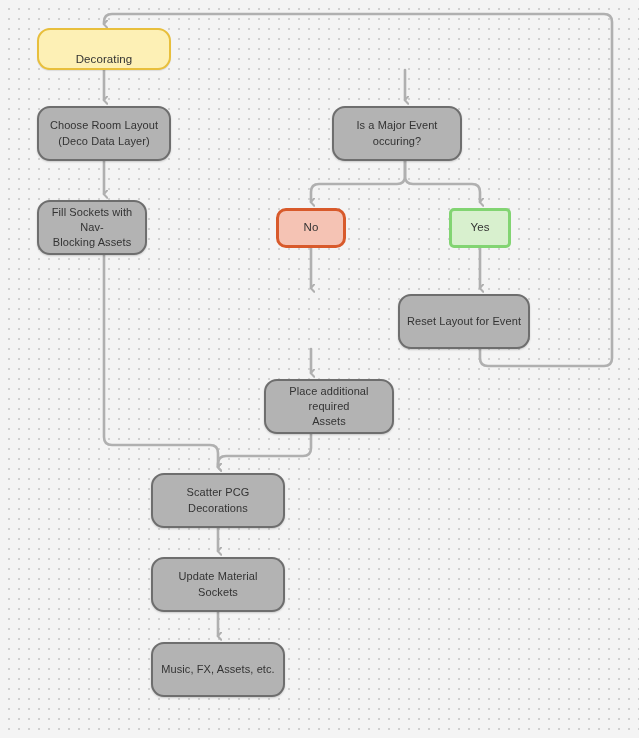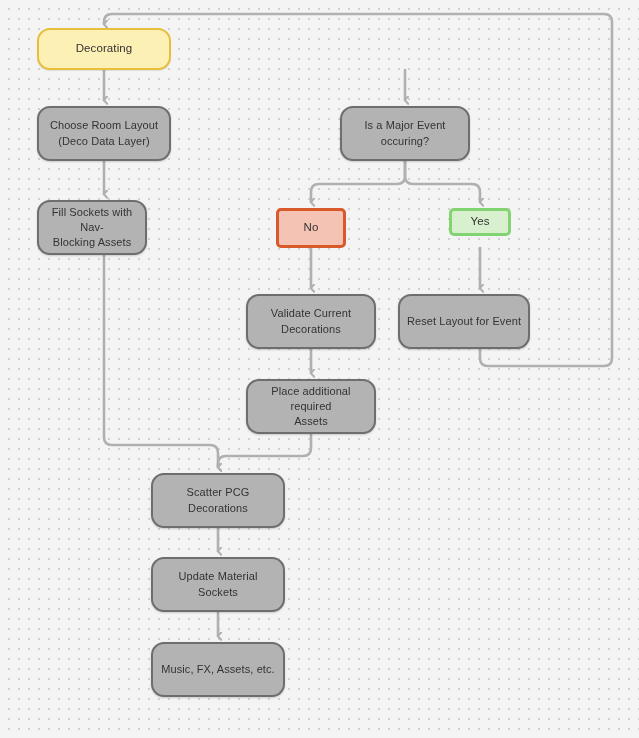--- a/index.html
+++ b/index.html
@@ -56,21 +56,21 @@
   .n-process {
     background: #b3b3b3;
     border: 2px solid #6e6e6e;
     border-radius: 13px;
     font-size: 11px;
     box-shadow: 0 1px 2px rgba(0,0,0,0.18);
   }
   .n-no {
     background: #f5c3b4;
     border: 3px solid #d85a2b;
-    border-radius: 5px;
+    border-radius: 10px;
     font-size: 11.5px;
   }
   .n-yes {
     background: #d8f0ce;
     border: 3px solid #82d472;
     border-radius: 5px;
     font-size: 11.5px;
   }
 </style>
 </head>
@@ -107,58 +107,54 @@
       <path d="M 104 255 L 104 437 Q 104 445 112 445 L 210 445 Q 218 445 218 453 L 218 467" marker-end="url(#arrow)"></path>
 
       <path d="M 218 528 L 218 551" marker-end="url(#arrow)"></path>
 
       <path d="M 218 612 L 218 636" marker-end="url(#arrow)"></path>
 
       <path d="M 480 349 L 480 358 Q 480 366 488 366 L 604 366 Q 612 366 612 358 L 612 22 Q 612 14 604 14 L 112 14 Q 104 14 104 22 L 104 24" marker-end="url(#arrow)"></path>
     </g>
   </svg>
 
-  <div class="node n-terminal" style="left:37px; top:28px; width:134px; height:42px;">
+  <div class="node n-terminal" style="left:37px; top:28px; width:134px; height:42px;align-items:flex-end;">
     <span class="node-label">Decorating</span>
   </div>
 
 
   <div class="node n-process" style="left:37px; top:106px; width:134px; height:55px;">
     <span class="node-label">Choose Room Layout
 (Deco Data Layer)</span>
   </div>
 
-  <div class="node n-process" style="left:340px; top:106px; width:130px; height:55px;">
+  <div class="node n-process" style="left:332px; top:106px; width:130px; height:55px;">
     <span class="node-label">Is a Major Event
 occuring?</span>
   </div>
 
   <div class="node n-process" style="left:37px; top:200px; width:110px; height:55px;">
     <span class="node-label">Fill Sockets with Nav-
 Blocking Assets</span>
   </div>
 
   <div class="node n-no" style="left:276px; top:208px; width:70px; height:40px;">
     <span class="node-label">No</span>
   </div>
 
-  <div class="node n-yes" style="left:449px; top:208px; width:62px; height:28px;">
+  <div class="node n-yes" style="left:449px; top:208px; width:62px; height:40px;">
     <span class="node-label">Yes</span>
   </div>
 
-  <div class="node n-process" style="left:246px; top:294px; width:130px; height:55px;">
-    <span class="node-label">Validate Current
-Decorations</span>
-  </div>
 
   <div class="node n-process" style="left:398px; top:294px; width:132px; height:55px;">
     <span class="node-label">Reset Layout for Event</span>
   </div>
 
-  <div class="node n-process" style="left:246px; top:379px; width:130px; height:55px;">
+  <div class="node n-process" style="left:264px; top:379px; width:130px; height:55px;">
     <span class="node-label">Place additional required
 Assets</span>
   </div>
 
   <div class="node n-process" style="left:151px; top:473px; width:134px; height:55px;">
     <span class="node-label">Scatter PCG Decorations</span>
   </div>
 
   <div class="node n-process" style="left:151px; top:557px; width:134px; height:55px;">
     <span class="node-label">Update Material Sockets</span>

